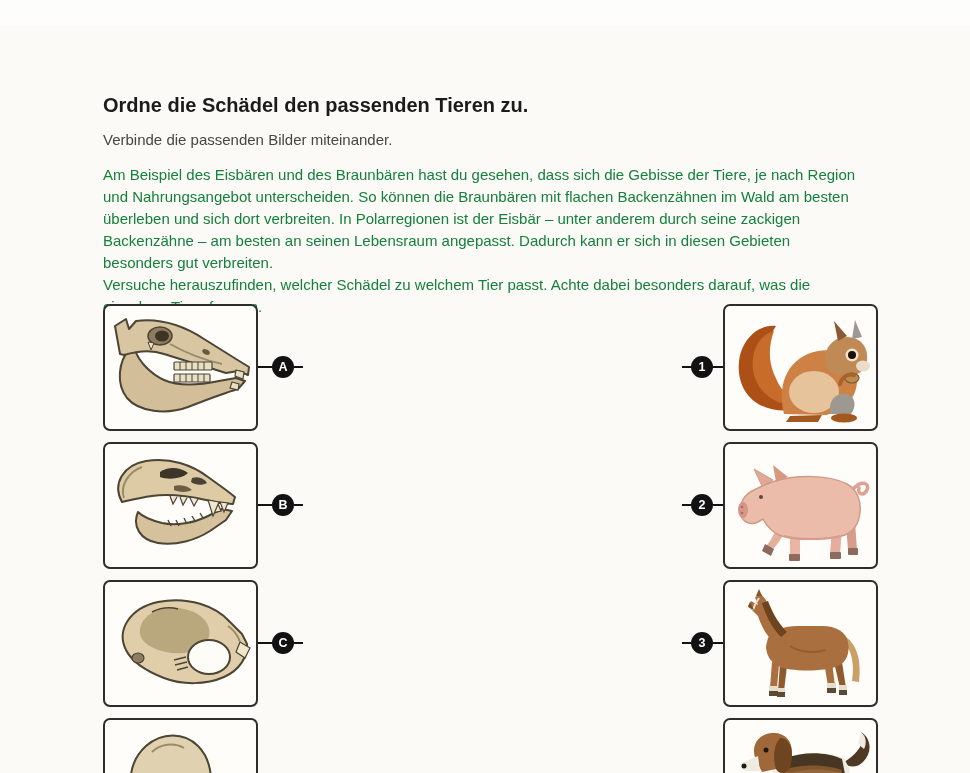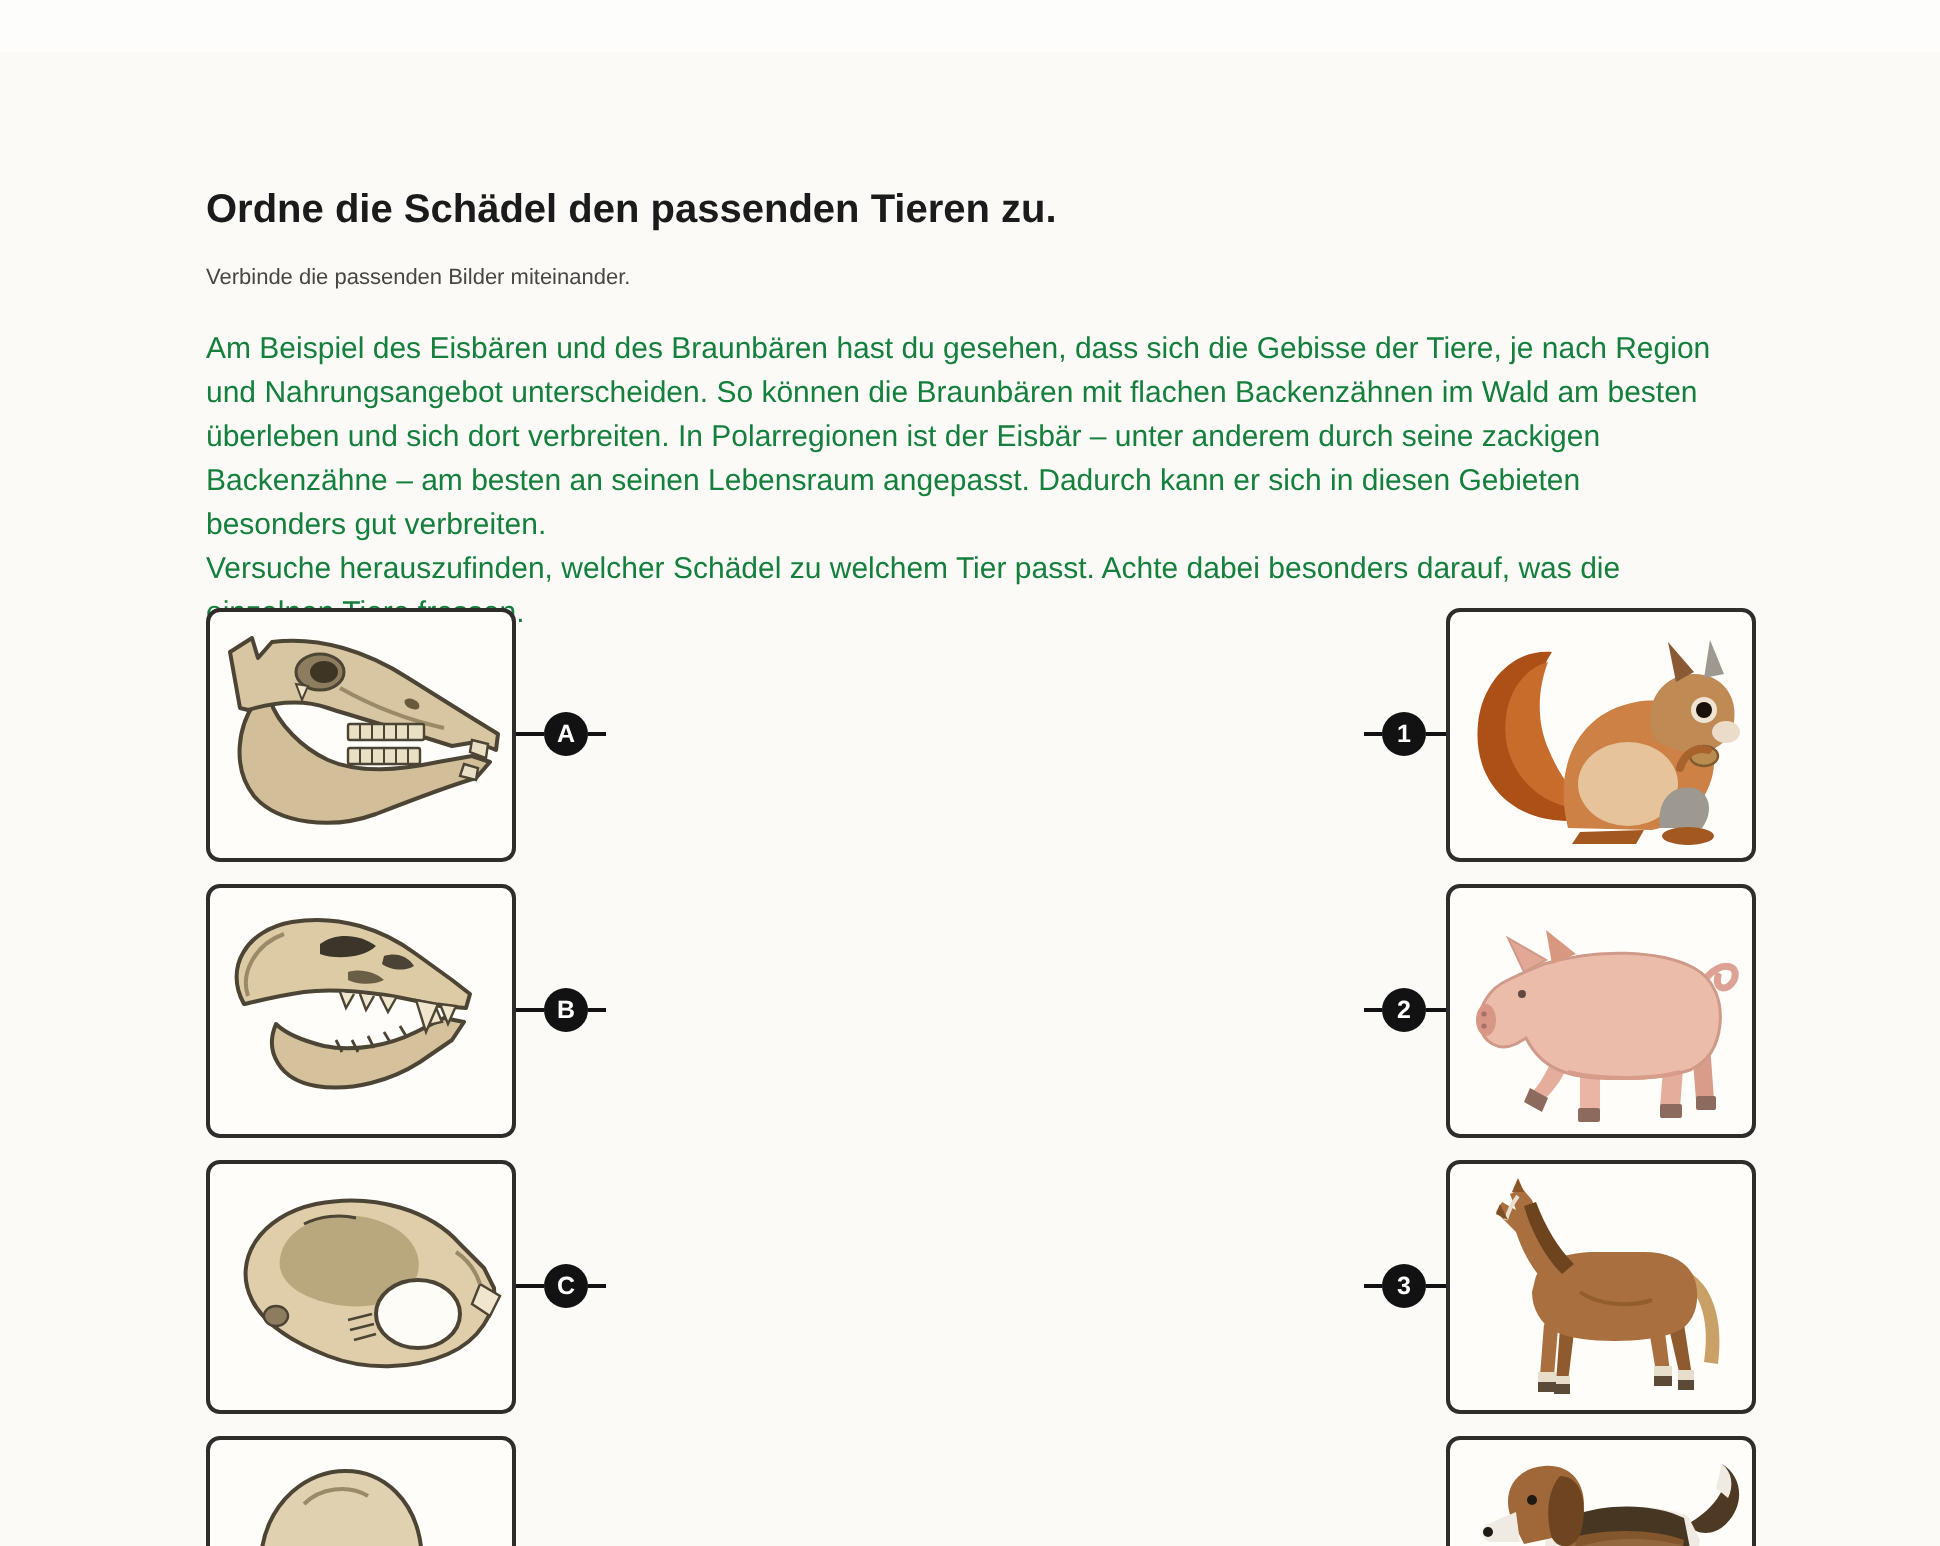--- a/index.html
+++ b/index.html
@@ -13,21 +13,21 @@
   #stage { position: absolute; inset: 0; width: 970px; height: 773px; }
 
   .top-band { position: absolute; left: 0; top: 0; width: 970px; height: 26px; background: #fdfdfb; }
 
   .page-title {
     position: absolute; left: 103px; top: 92px;
     font-size: 20px; line-height: 27px; font-weight: 700; color: #1b1b1b;
   }
   .page-subtitle {
     position: absolute; left: 103px; top: 129px;
-    font-size: 11px; line-height: 21px; color: #474645;
+    font-size: 15px; line-height: 21px; color: #474645;
   }
   .intro-text {
     position: absolute; left: 103px; top: 164px; width: 760px;
     font-size: 15px; line-height: 22px; color: #15803d;
   }
 
   .card {
     position: absolute; width: 155px; height: 127px;
     background: #fefdfa;
     border: 2px solid #2e2d2b;

